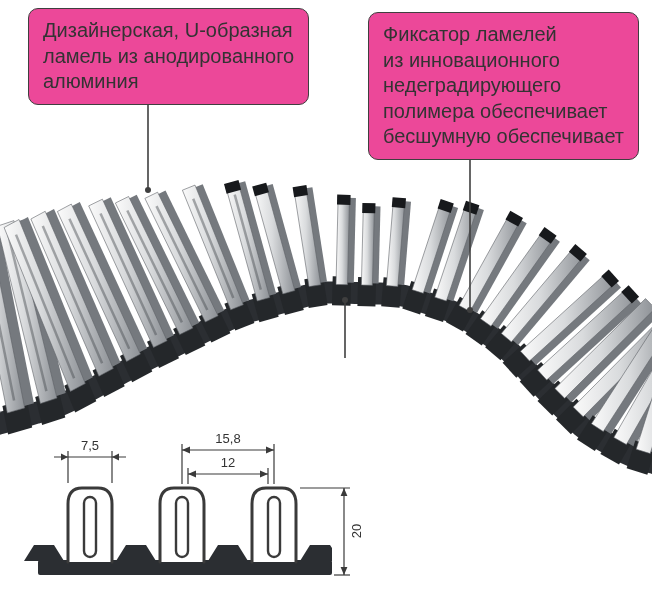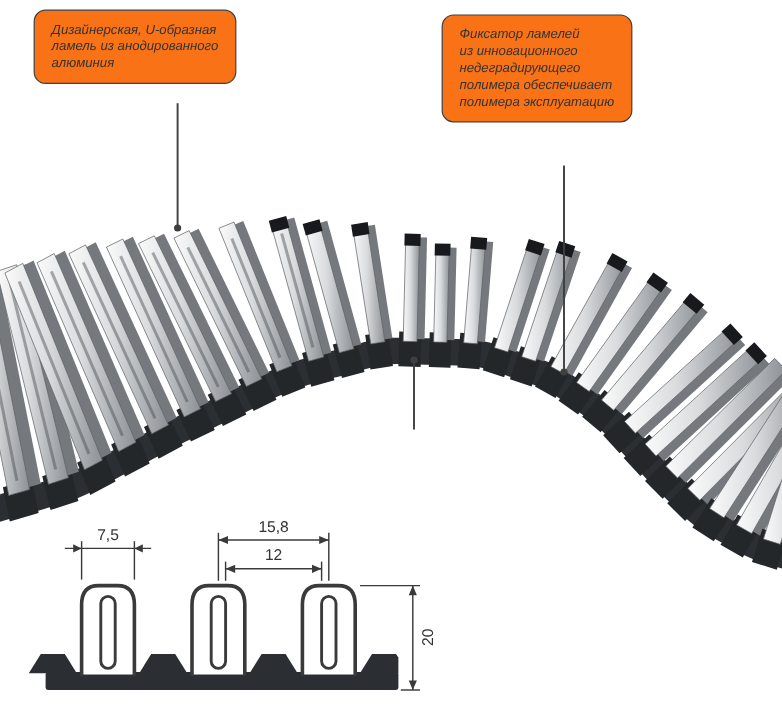--- a/index.html
+++ b/index.html
@@ -1,20 +1,20 @@
 <!DOCTYPE html>
 <html><head>
 <meta charset="utf-8">
 <style>
   html,body{margin:0;padding:0;background:#ffffff;width:652px;height:600px;overflow:hidden;
             font-family:"Liberation Sans", sans-serif;}
   .stage{position:relative;width:652px;height:600px;background:#ffffff;}
   .stage svg{position:absolute;left:0;top:0;}
-  .callout{position:absolute;background:#f97316;border:1.6px solid #3f3f3f;border-radius:10px;
-           padding:9px 14px;font-size:11px;line-height:1.28;color:#333333;z-index:5;font-style:italic;}
+  .callout{position:absolute;background:#ec4899;border:1.6px solid #3f3f3f;border-radius:10px;
+           padding:9px 14px;font-size:20px;line-height:1.28;color:#333333;z-index:5;}
   .callout span{white-space:pre-line;display:block;}
   .leader{stroke:#3f3f3f;stroke-width:1.6;}
   .ldot{fill:#3f3f3f;}
   .dimline{stroke:#3a3a3a;stroke-width:1.2;fill:none;}
   .dimarrow{fill:#3a3a3a;stroke:none;}
   .dim{font-family:"Liberation Sans", sans-serif;font-size:13px;fill:#333333;text-anchor:middle;}
   .pOut{fill:#ffffff;stroke:#3a3a3a;stroke-width:3;stroke-linecap:round;}
   .pSlot{fill:#ffffff;stroke:#3a3a3a;stroke-width:2.4;}
   .bandDark{fill:#2b2e32;stroke:none;}
 </style>
@@ -220,16 +220,16 @@
   <div class="callout" style="left:28px;top:8px">
     <span>Дизайнерская, U-образная
 ламель из анодированного
 алюминия</span>
   </div>
   <div class="callout" style="left:368px;top:12px">
     <span>Фиксатор ламелей
 из инновационного
 недеградирующего
 полимера обеспечивает
-полимера эксплуатацию</span>
+бесшумную обеспечивает</span>
   </div>
 
 </div>
 
 </body></html>

